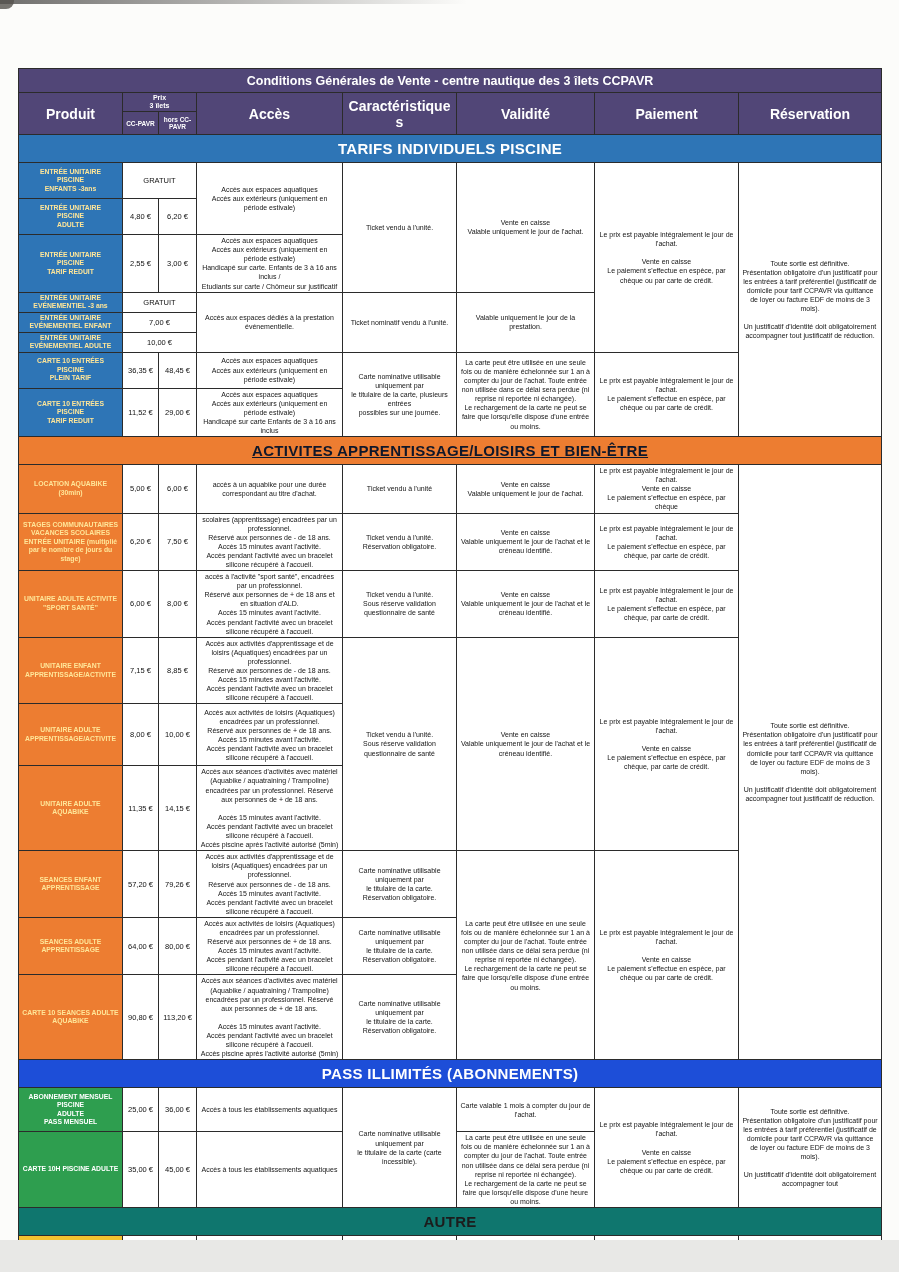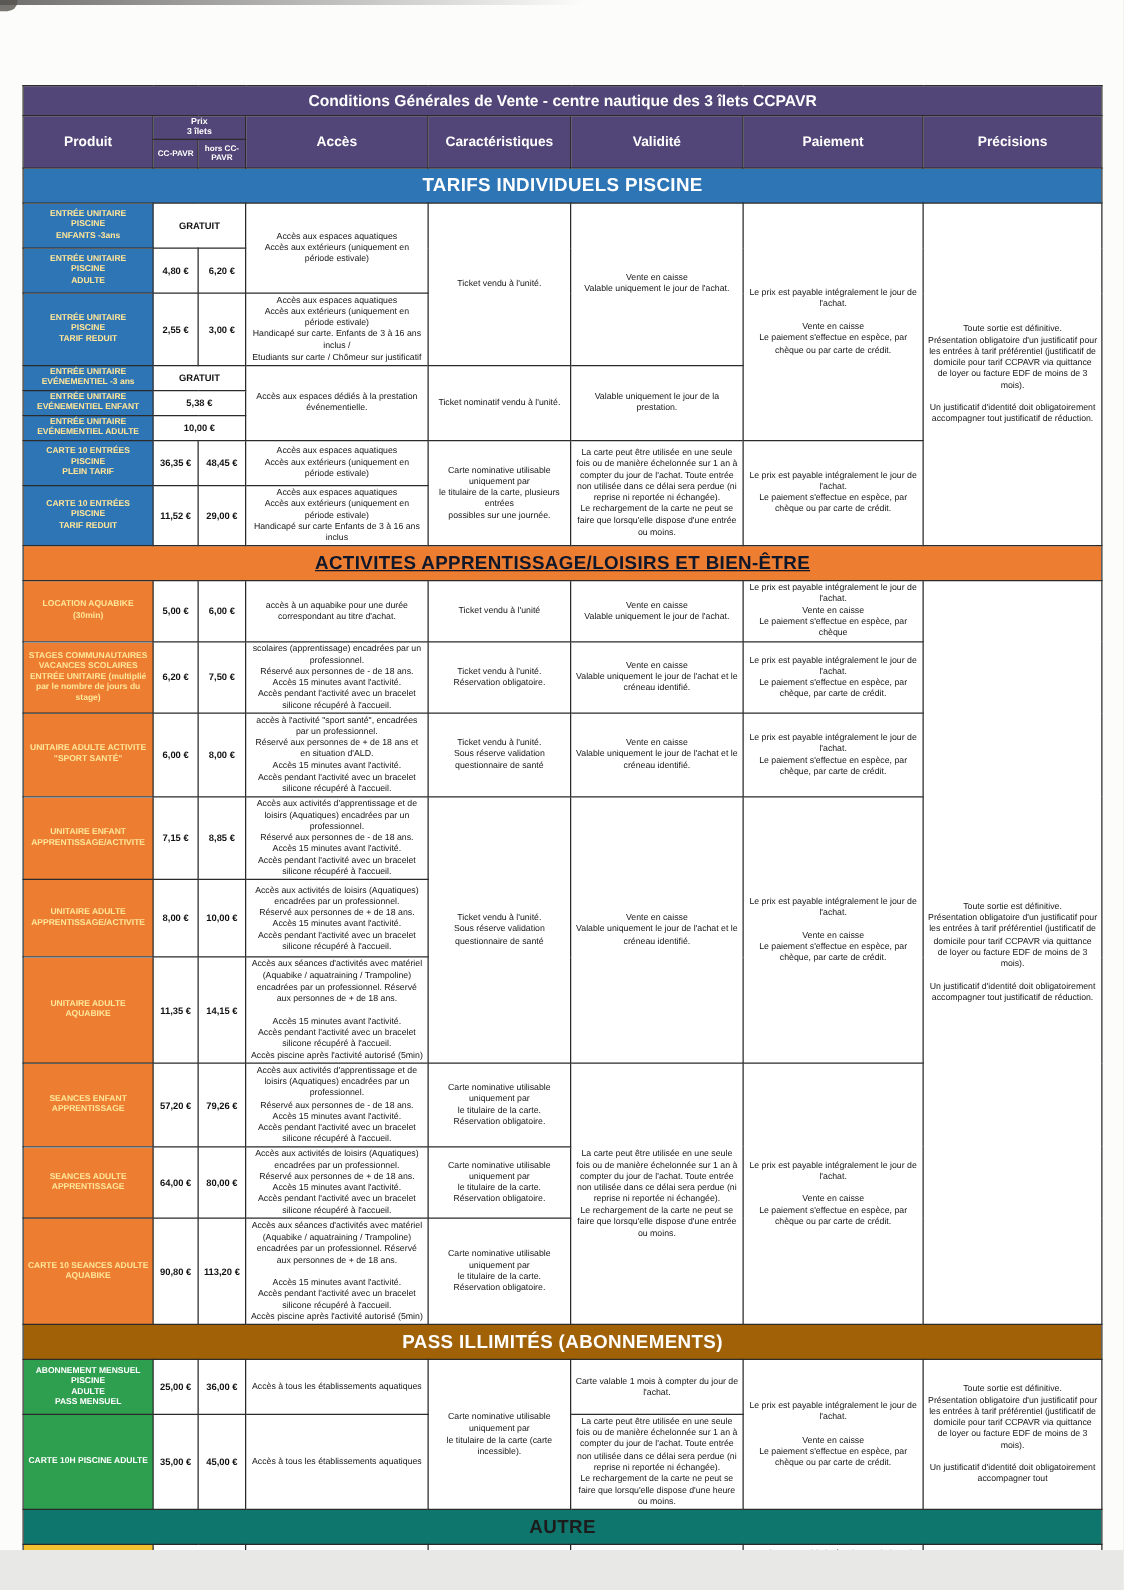--- a/index.html
+++ b/index.html
@@ -7,34 +7,34 @@
         font-family:"Liberation Sans", sans-serif;}
   .scan-top{position:absolute;top:0;left:0;width:52%;height:4px;
         background:linear-gradient(to right,#6f6e6c,rgba(210,210,206,0));}
   .scan-corner{position:absolute;top:0;left:0;width:14px;height:9px;background:#55524e;border-bottom-right-radius:8px;opacity:.8;}
   table.cgv{border-collapse:collapse;table-layout:fixed;width:863px;margin:68px 0 0 18px;
         background:#fff;}
   .cgv td,.cgv th{border:1px solid #2b2b2b;padding:1px 3px;text-align:center;vertical-align:middle;
         overflow:hidden;word-wrap:break-word;}
   tr.title-row td{background:#514677;color:#fff;font-size:12.5px;font-weight:bold;height:21px;}
   tr.head th{background:#514677;color:#fff;font-weight:bold;}
-  th.h-main{font-size:11px;}
+  th.h-main{font-size:14px;}
   th.h-prix{font-size:7px;line-height:1.15;white-space:pre-line;height:15px;}
   tr.subhead th{font-size:6.5px;height:20px;white-space:pre-line;line-height:1.1;}
   tr.band td{font-size:15px;font-weight:bold;height:25px;letter-spacing:.3px;text-align:center;}
   tr.band.b-blue td{background:#2e75b6;color:#fff;}
   tr.band.b-orange td{background:#ed7d31;color:#0f172a;text-decoration:underline;}
-  tr.band.b-green td{background:#a16207;color:#fff;}
+  tr.band.b-green td{background:#1d4ed8;color:#fff;}
   tr.band.b-yellow td{background:#0f766e;color:#1c1c1c;}
   td.prod{font-size:6.8px;font-weight:bold;line-height:1.25;white-space:pre-line;}
   td.prod.c-blue{background:#2e75b6;color:#ffe699;}
   td.prod.c-orange{background:#ed7d31;color:#ffe699;}
   td.prod.c-green{background:#2e9e4f;color:#fff;}
   td.prod.c-yellow{background:#f2c230;color:#1c1c1c;}
-  td.price{font-size:7.5px;font-weight:bold;color:#111;white-space:nowrap;text-align:center;}
+  td.price{font-size:7.5px;font-weight:normal;color:#111;white-space:nowrap;text-align:center;}
   td.cell{font-size:7px;line-height:1.3;color:#151515;white-space:pre-line;}
 </style>
 </head>
 <body>
 
 <div class="page">
   <div class="scan-top"></div>
   <div class="scan-corner"></div>
 
   <table class="cgv">
@@ -55,21 +55,21 @@
     </tr>
 
     <tr class="head">
       <th class="h-main" rowspan="2">Produit</th>
       <th class="h-prix" colspan="2">Prix
 3 îlets</th>
       <th class="h-main" rowspan="2">Accès</th>
       <th class="h-main" rowspan="2">Caractéristiques</th>
       <th class="h-main" rowspan="2">Validité</th>
       <th class="h-main" rowspan="2">Paiement</th>
-      <th class="h-main" rowspan="2">Précisions</th>
+      <th class="h-main" rowspan="2">Réservation</th>
     </tr>
     <tr class="head subhead">
       <th>CC-PAVR</th>
       <th>hors CC-
 PAVR</th>
     </tr>
 
     <tr class="band b-blue">
       <td colspan="8">TARIFS INDIVIDUELS PISCINE</td>
     </tr>
@@ -115,21 +115,21 @@
 EVÉNEMENTIEL -3 ans</td>
       <td class="price" colspan="2">GRATUIT</td>
       <td class="cell" rowspan="3">Accès aux espaces dédiés à la prestation
 événementielle.</td>
       <td class="cell" rowspan="3">Ticket nominatif vendu à l'unité.</td>
       <td class="cell" rowspan="3">Valable uniquement le jour de la prestation.</td>
     </tr>
     <tr style="height:17px">
       <td class="prod c-blue">ENTRÉE UNITAIRE
 EVÉNEMENTIEL ENFANT</td>
-      <td class="price" colspan="2">5,38 €</td>
+      <td class="price" colspan="2">7,00 €</td>
     </tr>
     <tr style="height:17px">
       <td class="prod c-blue">ENTRÉE UNITAIRE
 EVÉNEMENTIEL ADULTE</td>
       <td class="price" colspan="2">10,00 €</td>
     </tr>
     <tr style="height:36px">
       <td class="prod c-blue">CARTE 10 ENTRÉES
 PISCINE
 PLEIN TARIF</td>

